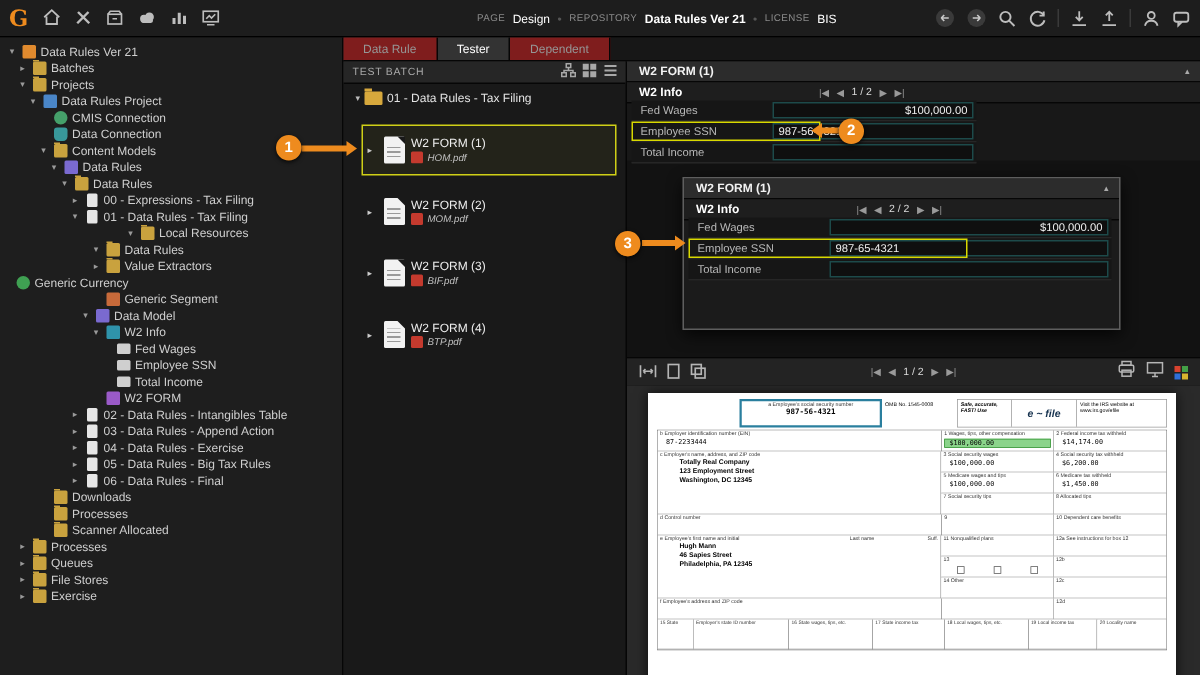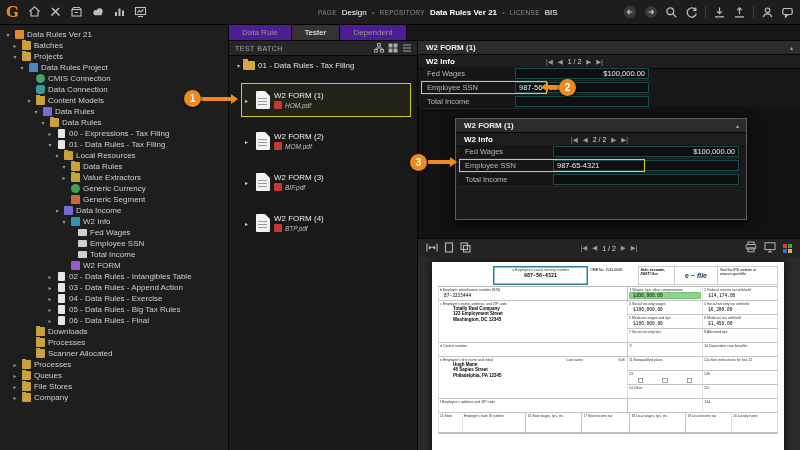--- a/index.html
+++ b/index.html
@@ -35,21 +35,21 @@
   .ti-model{background:#7a6ad0;}
   .ti-doc{background:#e6e6e6;width:7px;margin:0 4px 0 1px;}
   .ti-calc{background:#3f7fd4;}
   .ti-currency{background:#3fa052;border-radius:50%;}
   .ti-segment{background:#c86a3a;}
   .ti-section{background:#2f93ab;}
   .ti-field{background:#cfcfcf;height:7px;}
   .ti-form{background:#9a5ac8;}
   
   .tabbar{position:absolute;left:229px;top:25px;right:0;height:15px;background:#171717;display:flex;border-bottom:1px solid #060606;}
-  .tab{padding:0 13px;display:flex;align-items:center;font-size:8px;color:#969696;background:#4c1d95;border-right:1px solid #060606;cursor:default;}
+  .tab{padding:0 13px;display:flex;align-items:center;font-size:8px;color:#969696;background:#7f1d1d;border-right:1px solid #060606;cursor:default;}
   .tab.selected{background:#333;color:#fff;}
   
   .batchpanel{position:absolute;left:229px;top:41px;width:188px;bottom:0;background:#191919;border-right:1px solid #060606;}
   .bheader{height:14px;background:#262626;display:flex;align-items:center;border-bottom:1px solid #060606;}
   .btitle{font-size:7px;color:#a8a8a8;letter-spacing:.5px;padding-left:6px;flex:1;}
   .bicons{display:flex;gap:4px;padding-right:5px;}
   .folderrow{position:absolute;left:8px;top:20px;display:flex;align-items:center;gap:3px;}
   .fexp{font-size:6px;color:#bbb;}
   .fldricon{width:12px;height:9px;background:#d7a83c;border-radius:1px;position:relative;}
   .fldricon::before{content:"";position:absolute;top:-2px;left:0;width:5px;height:2px;background:#d7a83c;}
@@ -340,21 +340,21 @@
         </div>
 
         <div class="trow" style="padding-left: 46px;">
           <span class="arrow">▾</span>
           <span class="nodebox">
             <span class="ti ti-doc"></span>
             <span class="tlabel">01 - Data Rules - Tax Filing</span>
           </span>
         </div>
 
-        <div class="trow" style="padding-left: 53px;">
+        <div class="trow" style="padding-left: 53px; margin-left: 30px;">
           <span class="arrow">▾</span>
           <span class="nodebox">
             <span class="ti ti-folder"></span>
             <span class="tlabel">Local Resources</span>
           </span>
         </div>
 
         <div class="trow" style="padding-left: 60px;">
           <span class="arrow">▾</span>
           <span class="nodebox">
@@ -365,41 +365,41 @@
 
 
         <div class="trow" style="padding-left: 60px;">
           <span class="arrow">▸</span>
           <span class="nodebox">
             <span class="ti ti-folder"></span>
             <span class="tlabel">Value Extractors</span>
           </span>
         </div>
 
-        <div class="trow" style="padding-left: 60px;">
+        <div class="trow" style="">
           <span class="arrow"></span>
           <span class="nodebox">
             <span class="ti ti-currency"></span>
             <span class="tlabel">Generic Currency</span>
           </span>
         </div>
 
         <div class="trow" style="padding-left: 60px;">
           <span class="arrow"></span>
           <span class="nodebox">
             <span class="ti ti-segment"></span>
             <span class="tlabel">Generic Segment</span>
           </span>
         </div>
 
         <div class="trow" style="padding-left: 53px;">
           <span class="arrow">▾</span>
           <span class="nodebox">
             <span class="ti ti-model"></span>
-            <span class="tlabel">Data Income</span>
+            <span class="tlabel">Data Model</span>
           </span>
         </div>
 
         <div class="trow" style="padding-left: 60px;">
           <span class="arrow">▾</span>
           <span class="nodebox">
             <span class="ti ti-section"></span>
             <span class="tlabel">W2 Info</span>
           </span>
         </div>
@@ -521,21 +521,21 @@
           <span class="nodebox">
             <span class="ti ti-folder"></span>
             <span class="tlabel">File Stores</span>
           </span>
         </div>
 
         <div class="trow" style="padding-left: 11px;">
           <span class="arrow">▸</span>
           <span class="nodebox">
             <span class="ti ti-folder"></span>
-            <span class="tlabel">Company</span>
+            <span class="tlabel">Exercise</span>
           </span>
         </div>
       </div>
   </div>
 
   <div class="tabbar">
 
       <div class="tab">Data Rule</div>
 
       <div class="tab selected">Tester</div>

